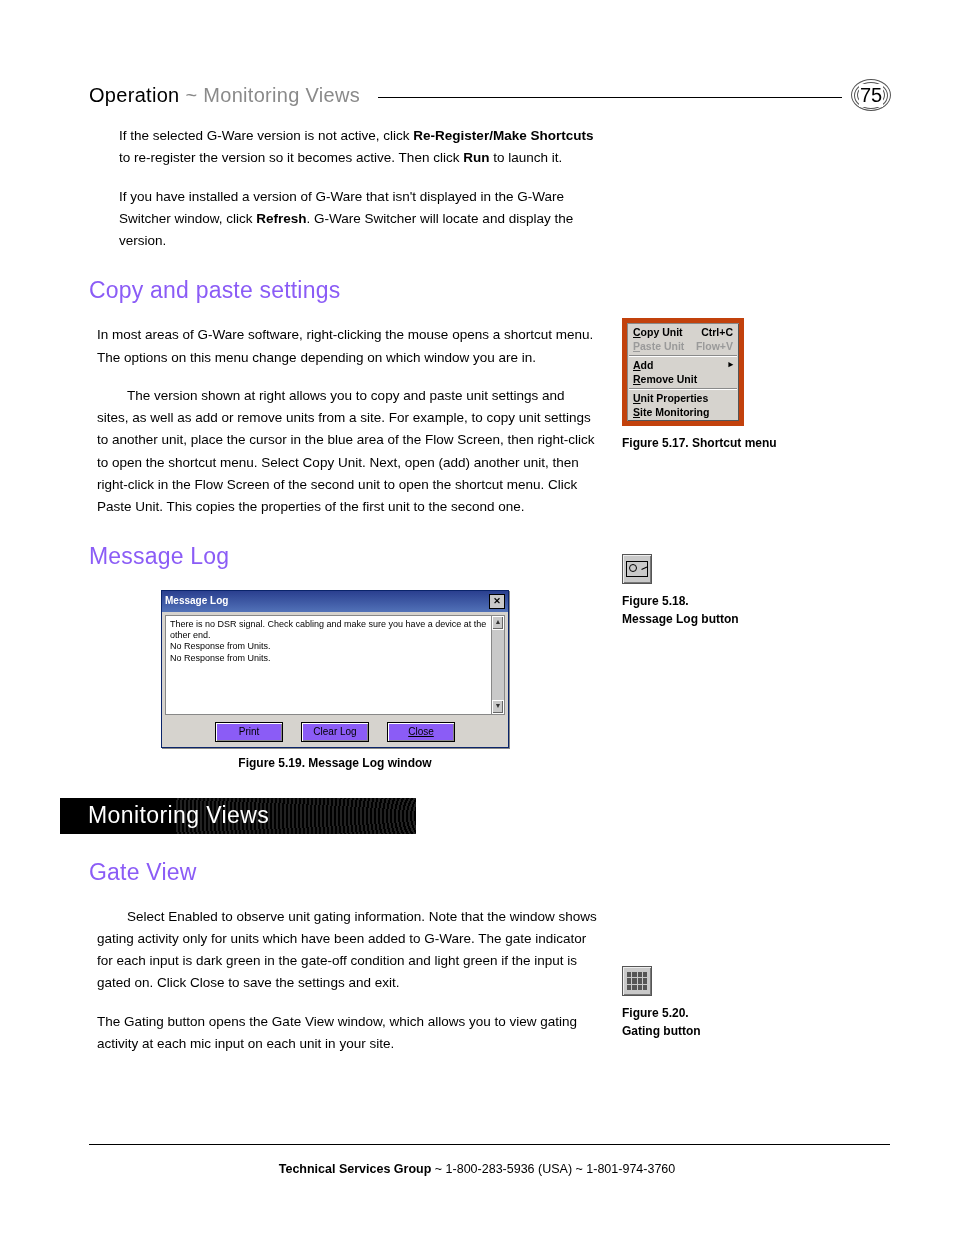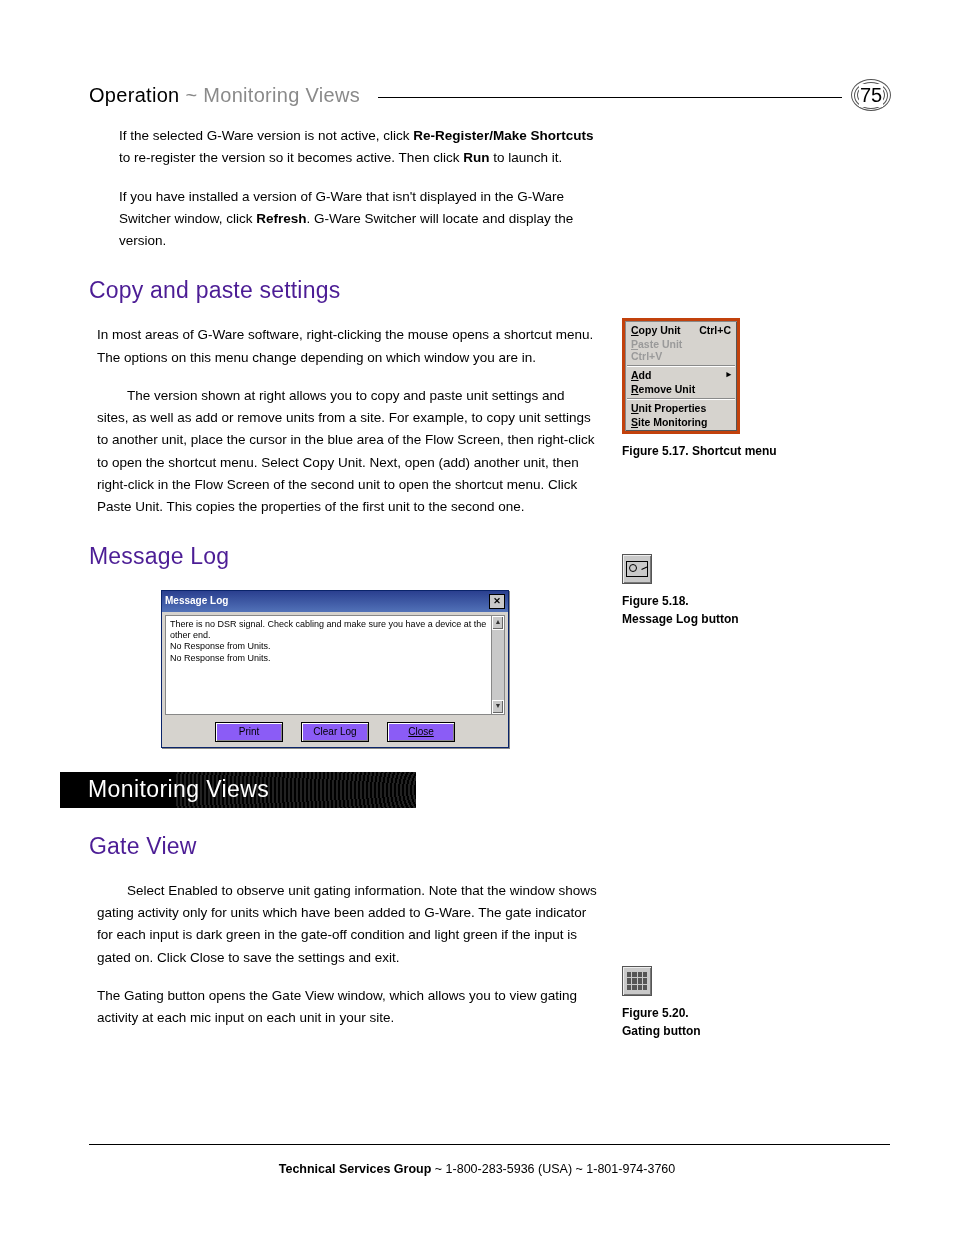--- a/index.html
+++ b/index.html
@@ -79,50 +79,50 @@
   .maincol { width: 510px; }
   .para-indent { margin: 0 0 16px 30px; }
   .para { margin: 0 0 16px 8px; }
 
   h2.section {
     font-family: "Trebuchet MS", "Lucida Sans", sans-serif;
     font-weight: 400;
     font-size: 23px;
     letter-spacing: 0.2px;
     margin: 20px 0 14px 0;
-    color: #4c1d95;
+    color: #8b5cf6;
   }
 
   b.term { font-weight: 700; }
 
   
   .side {
     position: absolute;
     left: 622px;
     font-size: 12px;
     font-weight: 700;
   }
   .side .cap { margin-top: 8px; line-height: 1.5; }
 
   
   .ctxmenu {
     width: 108px;
     font-family: Tahoma, sans-serif;
     font-size: 10.5px;
     background: #d6d3ce;
-    border: 3px solid #c2410c;
+    border: 5px solid #c2410c;
     box-shadow: 1px 1px 0 #888 inset, -1px -1px 0 #555 inset;
     padding: 2px;
   }
   .ctxmenu .row {
     display: flex; justify-content: space-between;
     padding: 1px 4px;
     color: #000;
   }
-  .ctxmenu .row.dis { color: #9a9a9a; flex-direction: column; }
+  .ctxmenu .row.dis { color: #9a9a9a; }
   .ctxmenu .row .arrow { font-size: 9px; }
   .ctxmenu hr { border: none; border-top: 1px solid #8a8a8a; margin: 2px 0; box-shadow: 0 1px 0 #fff; }
   .ctxmenu u { text-decoration: underline; }
 
   
   .iconbox {
     width: 28px; height: 28px;
     border: 1px solid #555;
     background: #c9c9c9;
     display: flex; align-items: center; justify-content: center;
@@ -309,41 +309,42 @@
           </div>
           <div class="buttonsrow">
             <div class="btn">Print</div>
             <div class="btn">Clear Log</div>
             <div class="btn">
                 <u>Close</u>
               </div>
           </div>
         </div>
       </div>
+      <div class="fig-caption-center">Figure 5.19. Message Log window</div>
 
       <div class="banner">
         <span>Monitoring Views</span>
       </div>
 
       <h2 class="section">Gate View</h2>
       <p class="para" style="text-indent:30px;">Select Enabled to observe unit gating information. Note that the window shows gating activity only for units which have been added to G-Ware. The gate indicator for each input is dark green in the gate-off condition and light green if the input is gated on. Click Close to save the settings and exit.</p>
       <p class="para">The Gating button opens the Gate View window, which allows you to view gating activity at each mic input on each unit in your site.</p>
 
     </div>
   </div>
 
   <div class="side" style="top:318px;">
     <div class="ctxmenu">
       <div class="row">
         <span><u>C</u><span>opy Unit</span></span>
         <span>Ctrl+C</span>
       </div>
       <div class="row dis">
         <span><u>P</u>aste Unit</span>
-        <span>Ctrl+V</span>
+        <span>Flow+V</span>
       </div>
       <hr>
       <div class="row">
         <span><u>A</u><span>dd</span></span>
         <span class="arrow">▸</span>
       </div>
       <div class="row">
         <span><u>R</u><span>emove Unit</span></span>
           <span></span>
       </div>

